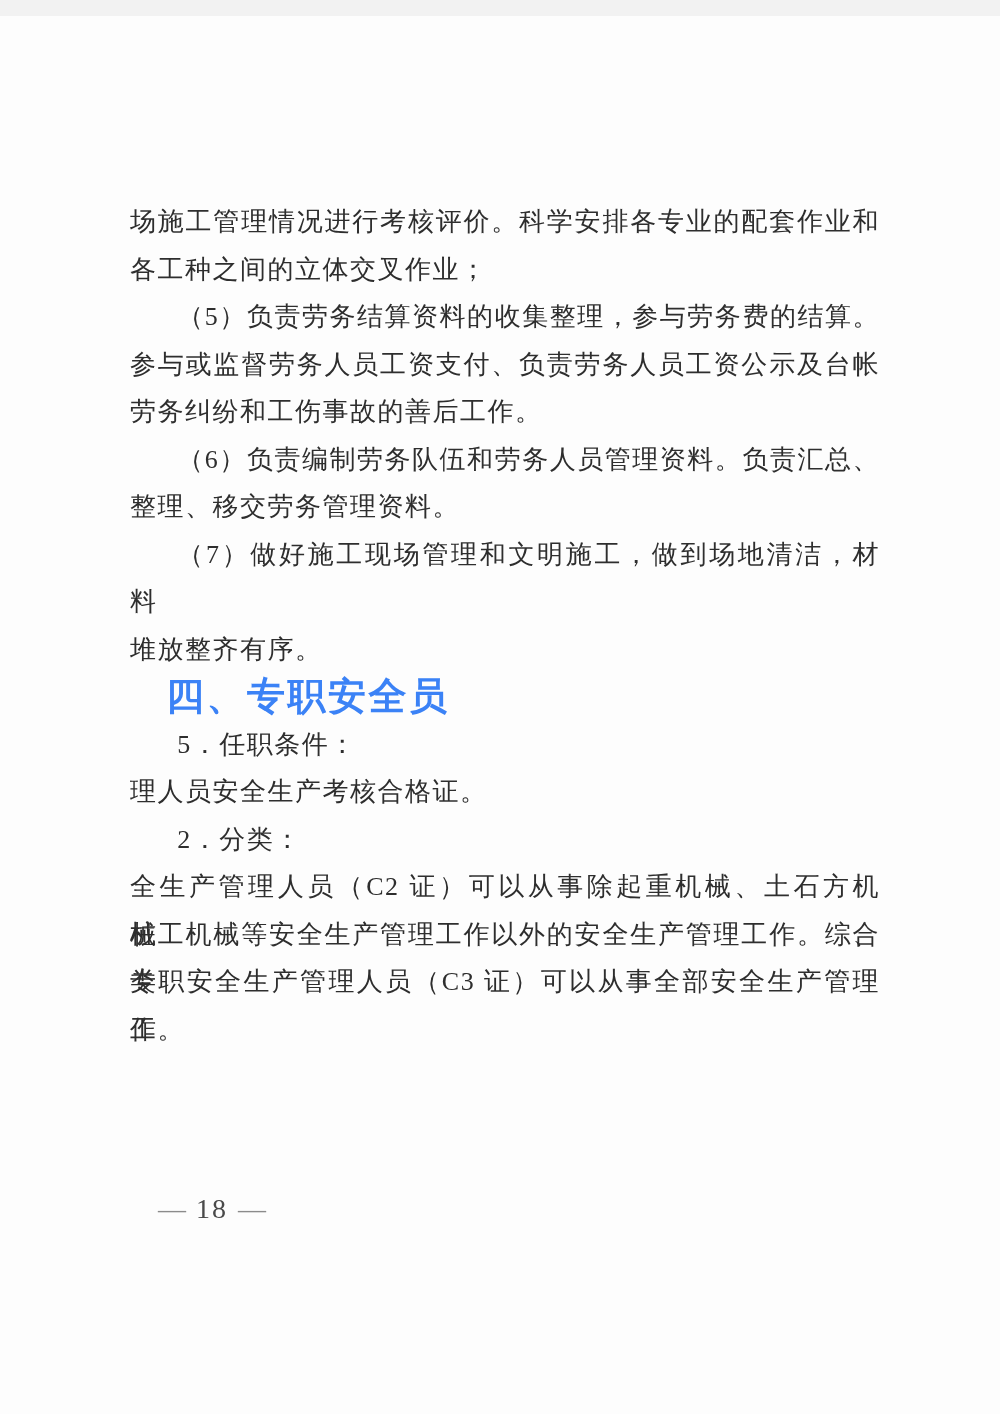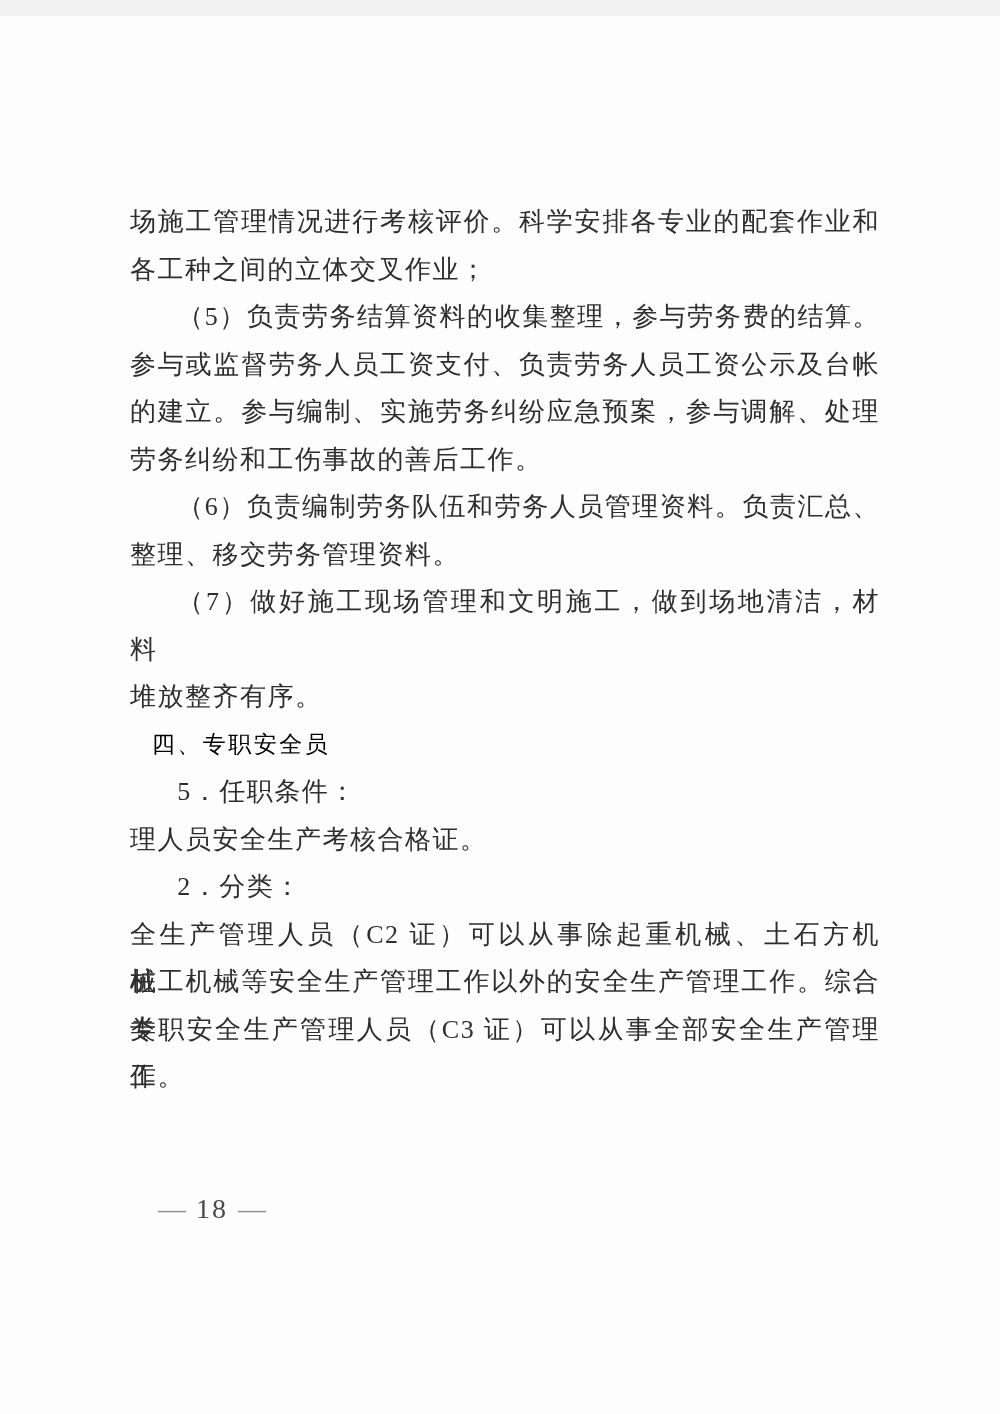--- a/index.html
+++ b/index.html
@@ -36,23 +36,23 @@
     white-space: normal;
     text-align: justify;
     text-align-last: justify;
   }
   
   .ind {
     text-indent: 1.82em;
   }
   .heading {
     font-family: "Liberation Sans", "DejaVu Sans", sans-serif;
-    font-weight: 400;
-    font-size: 23px;
-    color: #000000;
+    font-weight: 700;
+    font-size: 38px;
+    color: #3b82f6;
     letter-spacing: 2.5px;
     text-indent: 0.95em;
   }
   .footer {
     position: absolute;
     left: 158px;
     top: 1173px;
     height: 40px;
     line-height: 40px;
     font-family: "Liberation Serif", "DejaVu Serif", serif;
@@ -73,21 +73,20 @@
 
 <div class="page">
 
   <div class="doc">
 
     <div class="line j">场施工管理情况进行考核评价。科学安排各专业的配套作业和</div>
     <div class="line">各工种之间的立体交叉作业；</div>
 
     <div class="line ind j">（5）负责劳务结算资料的收集整理，参与劳务费的结算。</div>
     <div class="line j">参与或监督劳务人员工资支付、负责劳务人员工资公示及台帐</div>
-    <div class="line j">的建立。参与编制、实施劳务纠纷应急预案，参与调解、处理</div>
     <div class="line">劳务纠纷和工伤事故的善后工作。</div>
 
     <div class="line ind j">（6）负责编制劳务队伍和劳务人员管理资料。负责汇总、</div>
     <div class="line">整理、移交劳务管理资料。</div>
 
     <div class="line ind j">（7）做好施工现场管理和文明施工，做到场地清洁，材</div>
     <div class="line">料</div>
     <div class="line">堆放整齐有序。</div>
 
     <div class="line heading">四、专职安全员</div>

